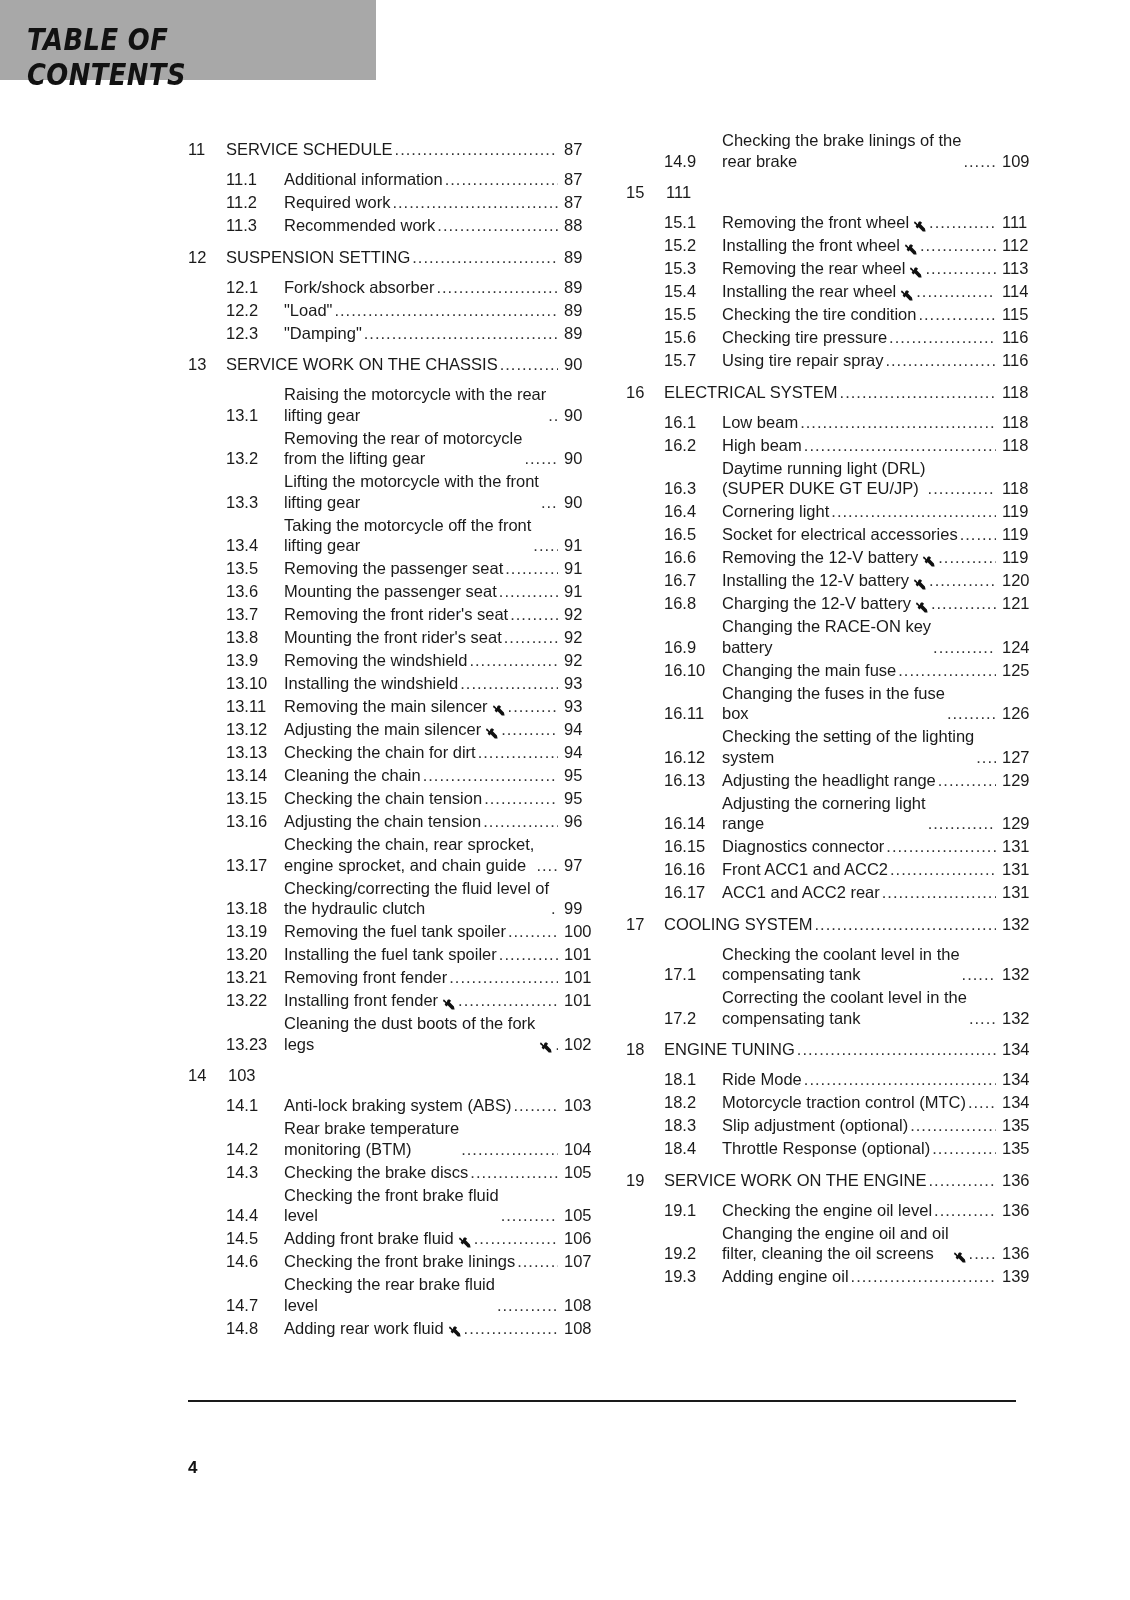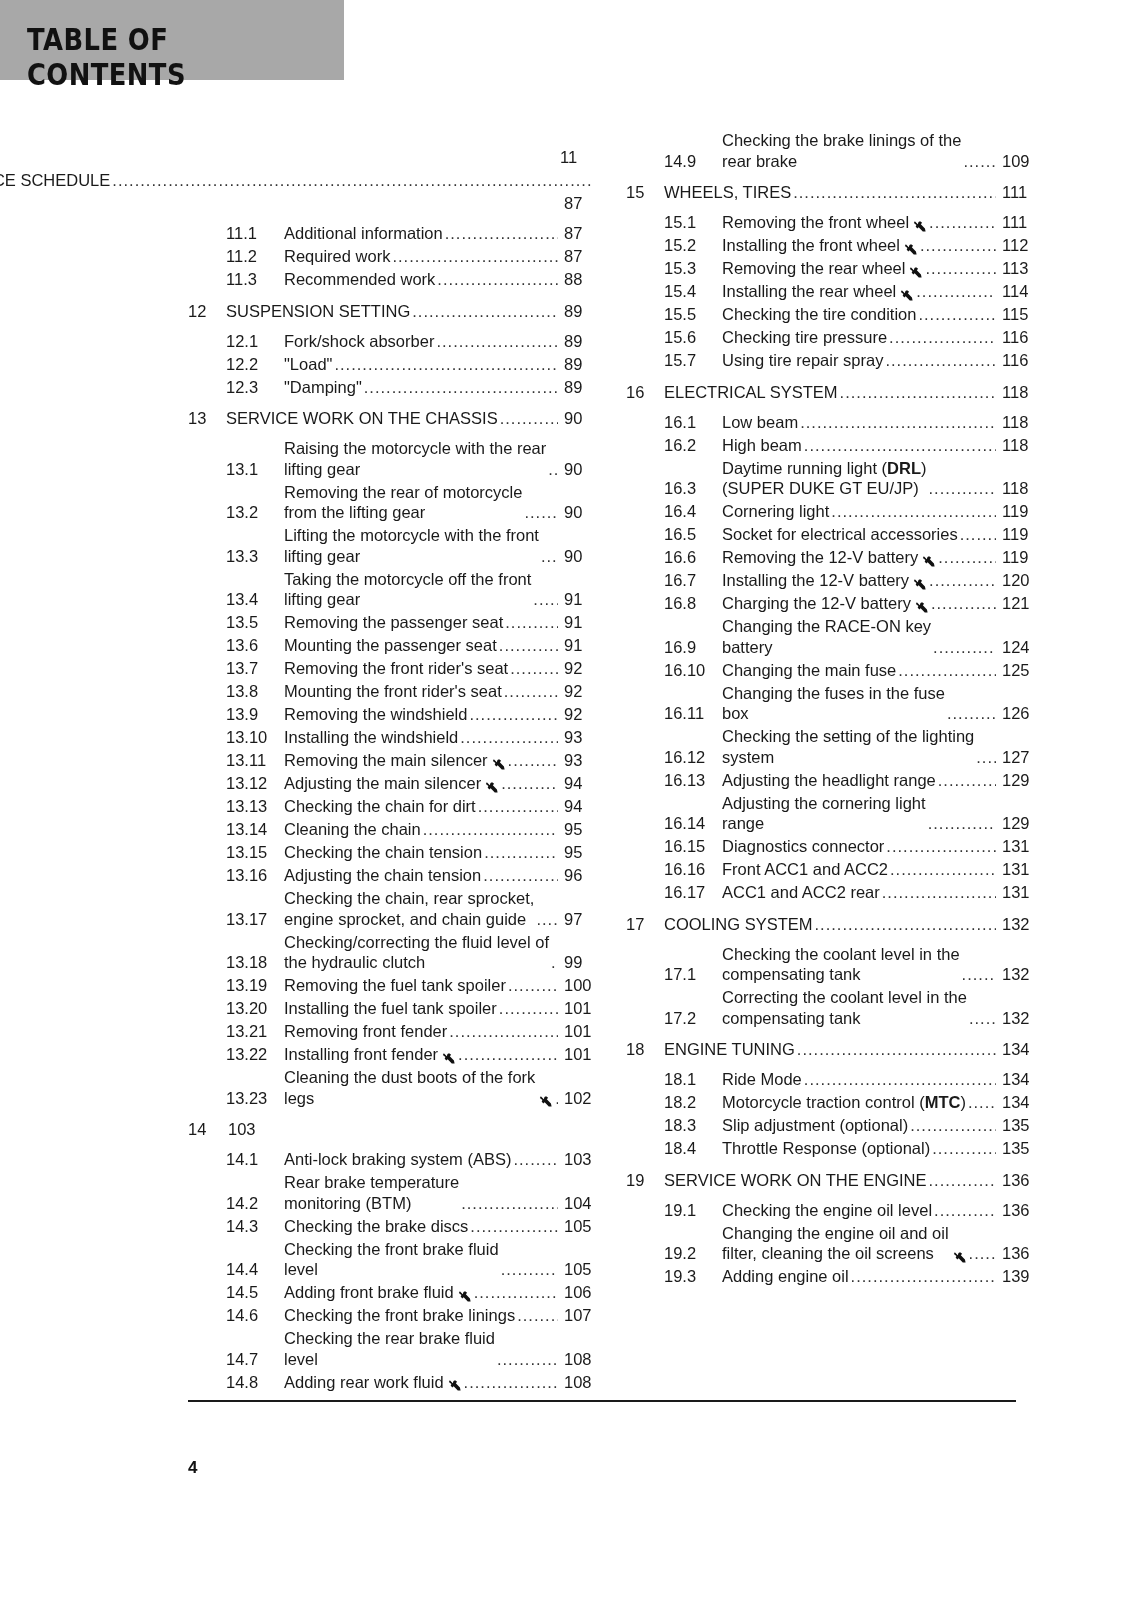--- a/index.html
+++ b/index.html
@@ -2,54 +2,55 @@
 <html><head>
 <meta charset="utf-8">
 <style>
   html, body { margin: 0; padding: 0; background: #ffffff; }
   body {
     width: 1130px; height: 1600px; position: relative; overflow: hidden;
     font-family: "Liberation Sans", "DejaVu Sans", sans-serif;
     color: #1a1a1a;
   }
   .title-box {
-    position: absolute; left: 0; top: 0; width: 344px; height: 80px;
+    position: absolute; left: 0; top: 0; width: 376px; height: 80px;
     background: #a8a8a8;
+    font-style: italic;
   }
   .title-box h1 {
     position: absolute; left: 27px; top: 22px; margin: 0;
     font-family: "DejaVu Sans", sans-serif; font-weight: bold;
     font-size: 30px; letter-spacing: 0.5px; color: #111;
     transform: scaleX(0.86); transform-origin: left center;
   }
   .col { position: absolute; top: 130px; width: 410px; }
   .col.left { left: 188px; }
   .col.right { left: 626px; }
 
   .chapter {
     display: flex; align-items: flex-end; font-size: 16.5px; line-height: 23px;
     margin-bottom: 8px; margin-top: 10px;
   }
-  .chapter.first { margin-top: 16px; flex-direction: column; }
+  .chapter.first { margin-top: 8px; }
   .chapter .num { width: 38px; flex: none; }
   .entry {
     display: flex; align-items: flex-end; font-size: 16.5px; line-height: 20.5px;
     margin-bottom: 2.5px;
   }
   .entry .sub { padding-left: 38px; width: 58px; flex: none; }
   .label-wrap { flex: 1; display: flex; align-items: flex-end; min-width: 0; }
   .label { white-space: pre-line; }
   .dots {
     flex: 1; overflow: hidden; white-space: nowrap; margin: 0 4px 0 2px;
     letter-spacing: 1px; color: #333;
   }
   .dots::after { content: "...................................................................................................."; }
   .page { width: 34px; text-align: left; flex: none; padding-left: 2px; }
   .wrench { display: inline-block; width: 15px; height: 15px; margin-left: 3px; vertical-align: -1px; }
-  b { font-weight: bold; }
+  b { font-weight: normal; }
 
   .rule {
     position: absolute; left: 188px; top: 1400px; width: 828px; height: 2px;
     background: #1a1a1a;
   }
   .page-number {
     position: absolute; left: 188px; top: 1458px; font-size: 17px;
     font-family: "Liberation Sans", sans-serif; font-weight: bold; color: #111;
   }
 </style>
@@ -419,24 +420,20 @@
       <span class="sub">14.9</span>
       <span class="label-wrap">
         <span class="label">Checking the brake linings of the
 rear brake</span>
         <span class="dots"></span>
       </span>
       <span class="page">109</span>
     </div>
     <div class="chapter">
       <span class="num">15</span>
-      <span class="label-wrap">
-        <span class="label">WHEELS, TIRES</span>
-        <span class="dots"></span>
-      </span>
       <span class="page">111</span>
     </div>
     <div class="entry">
       <span class="sub">15.1</span>
       <span class="label-wrap">
         <span class="label">Removing the front wheel</span>
         <span class="wrench"><svg viewBox="0 0 16 16">
             <path d="M3 2.5 L6.2 5.7 L6.9 3.3 L8.6 2.4 L10.8 4.1 L9.4 5.6 L13.8 10 L14.5 13.4 L11.5 13.2 L7.1 8.8 L5.6 10.2 L3.9 8 L4.7 6.3 L2 4.3 Z" fill="#111"></path>
           </svg></span>
         <span class="dots"></span>

